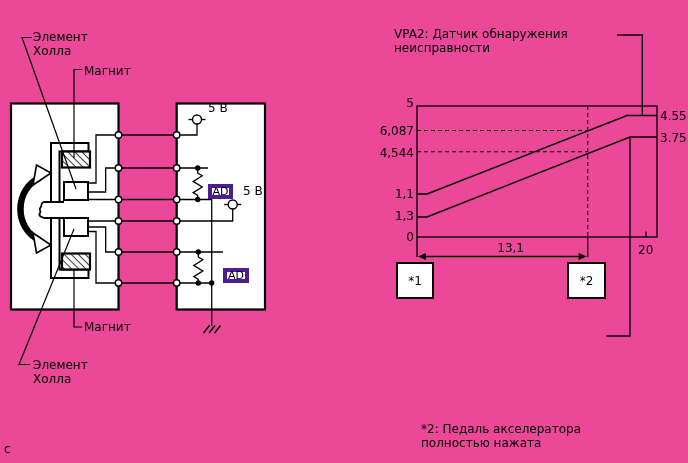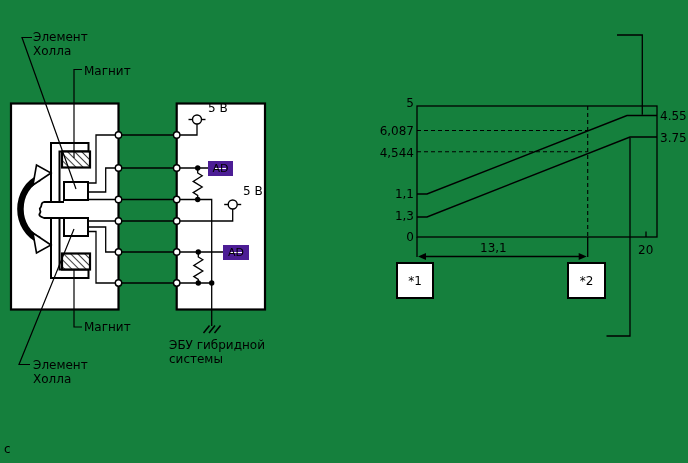--- a/index.html
+++ b/index.html
@@ -1,23 +1,23 @@
 <!DOCTYPE html>
 <html><head>
 <meta charset="utf-8">
 <style>
   html,body{margin:0;padding:0;background:#fff;}
-  .canvas{position:relative;width:688px;height:463px;background:#15803d;overflow:hidden;
+  .canvas{position:relative;width:688px;height:463px;background:#ec4899;overflow:hidden;
           font-family:"DejaVu Sans","Liberation Sans",sans-serif;color:#000;}
   .canvas svg{position:absolute;left:0;top:0;}
   .t{position:absolute;font-size:12px;line-height:14px;white-space:normal;}
   .tr{text-align:right;}
-  .tc{text-align:left;}
-  .adbox{position:absolute;box-sizing:border-box;border:7px solid #4c1d95;background:#fff;
-         font-size:11px;line-height:11px;display:flex;align-items:center;justify-content:center;}
+  .tc{text-align:right;}
+  .adbox{position:absolute;box-sizing:border-box;border:4px solid #4c1d95;background:#fff;
+         font-size:11px;line-height:11px;display:flex;align-items:center;justify-content:center;margin-top:23px;}
   .starbox{position:absolute;box-sizing:border-box;border:2px solid #000;background:#fff;
          font-size:12px;display:flex;align-items:center;justify-content:center;}
 </style>
 </head>
 <body>
 
 <div class="canvas">
 
 <svg width="688" height="463" viewBox="0 0 688 463">
   <defs>
@@ -132,37 +132,38 @@
   <path d="M617,35 H642.3 V114.8" fill="none" stroke="#000" stroke-width="1.3"></path>
   <path d="M630,137.7 V336 H606.5" fill="none" stroke="#000" stroke-width="1.3"></path>
 </svg>
 
 <div class="t" style="left:33px;top:30px;width:64px">Элемент Холла</div>
 <div class="t" style="left:84px;top:64px;width:60px">Магнит</div>
 <div class="t" style="left:208px;top:101px;width:30px">5 В</div>
 <div class="adbox" style="left:208px;top:160.5px;width:25px;height:15px">AD</div>
 <div class="t" style="left:243px;top:184px;width:30px">5 В</div>
 <div class="adbox" style="left:223px;top:244.5px;width:26px;height:15px">AD</div>
-<div class="t" style="left:169px;top:338px;width:98px">ЭБУ гибридной системы</div>
 <div class="t" style="left:84px;top:320px;width:60px">Магнит</div>
 <div class="t" style="left:33px;top:358px;width:64px">Элемент Холла</div>
 <div class="t" style="left:4px;top:442px;width:14px">c</div>
 
+<div class="t" style="left:394px;top:27px;width:180px">VPA2: Датчик обнаружения неисправности</div>
 
 <div class="t tr" style="left:370px;top:95.5px;width:44px">5</div>
 <div class="t tr" style="left:370px;top:124px;width:44px">6,087</div>
 <div class="t tr" style="left:370px;top:145.5px;width:44px">4,544</div>
 <div class="t tr" style="left:370px;top:187px;width:44px">1,1</div>
 <div class="t tr" style="left:370px;top:209px;width:44px">1,3</div>
 <div class="t tr" style="left:370px;top:230px;width:44px">0</div>
 
 <div class="t" style="left:660px;top:109px;width:30px">4.55</div>
 <div class="t" style="left:660px;top:130.5px;width:30px">3.75</div>
 
 <div class="t tc" style="left:480px;top:241px;width:44px">13,1</div>
 <div class="t" style="left:638px;top:243px;width:26px">20</div>
 
 <div class="starbox" style="left:396px;top:262px;width:38px;height:37px">*1</div>
 <div class="starbox" style="left:567px;top:262px;width:39px;height:37px">*2</div>
 
 
+<div class="t" style="left:421px;top:422px;width:170px">*2: Педаль акселератора полностью нажата</div>
 
 </div>
 
 </body></html>

